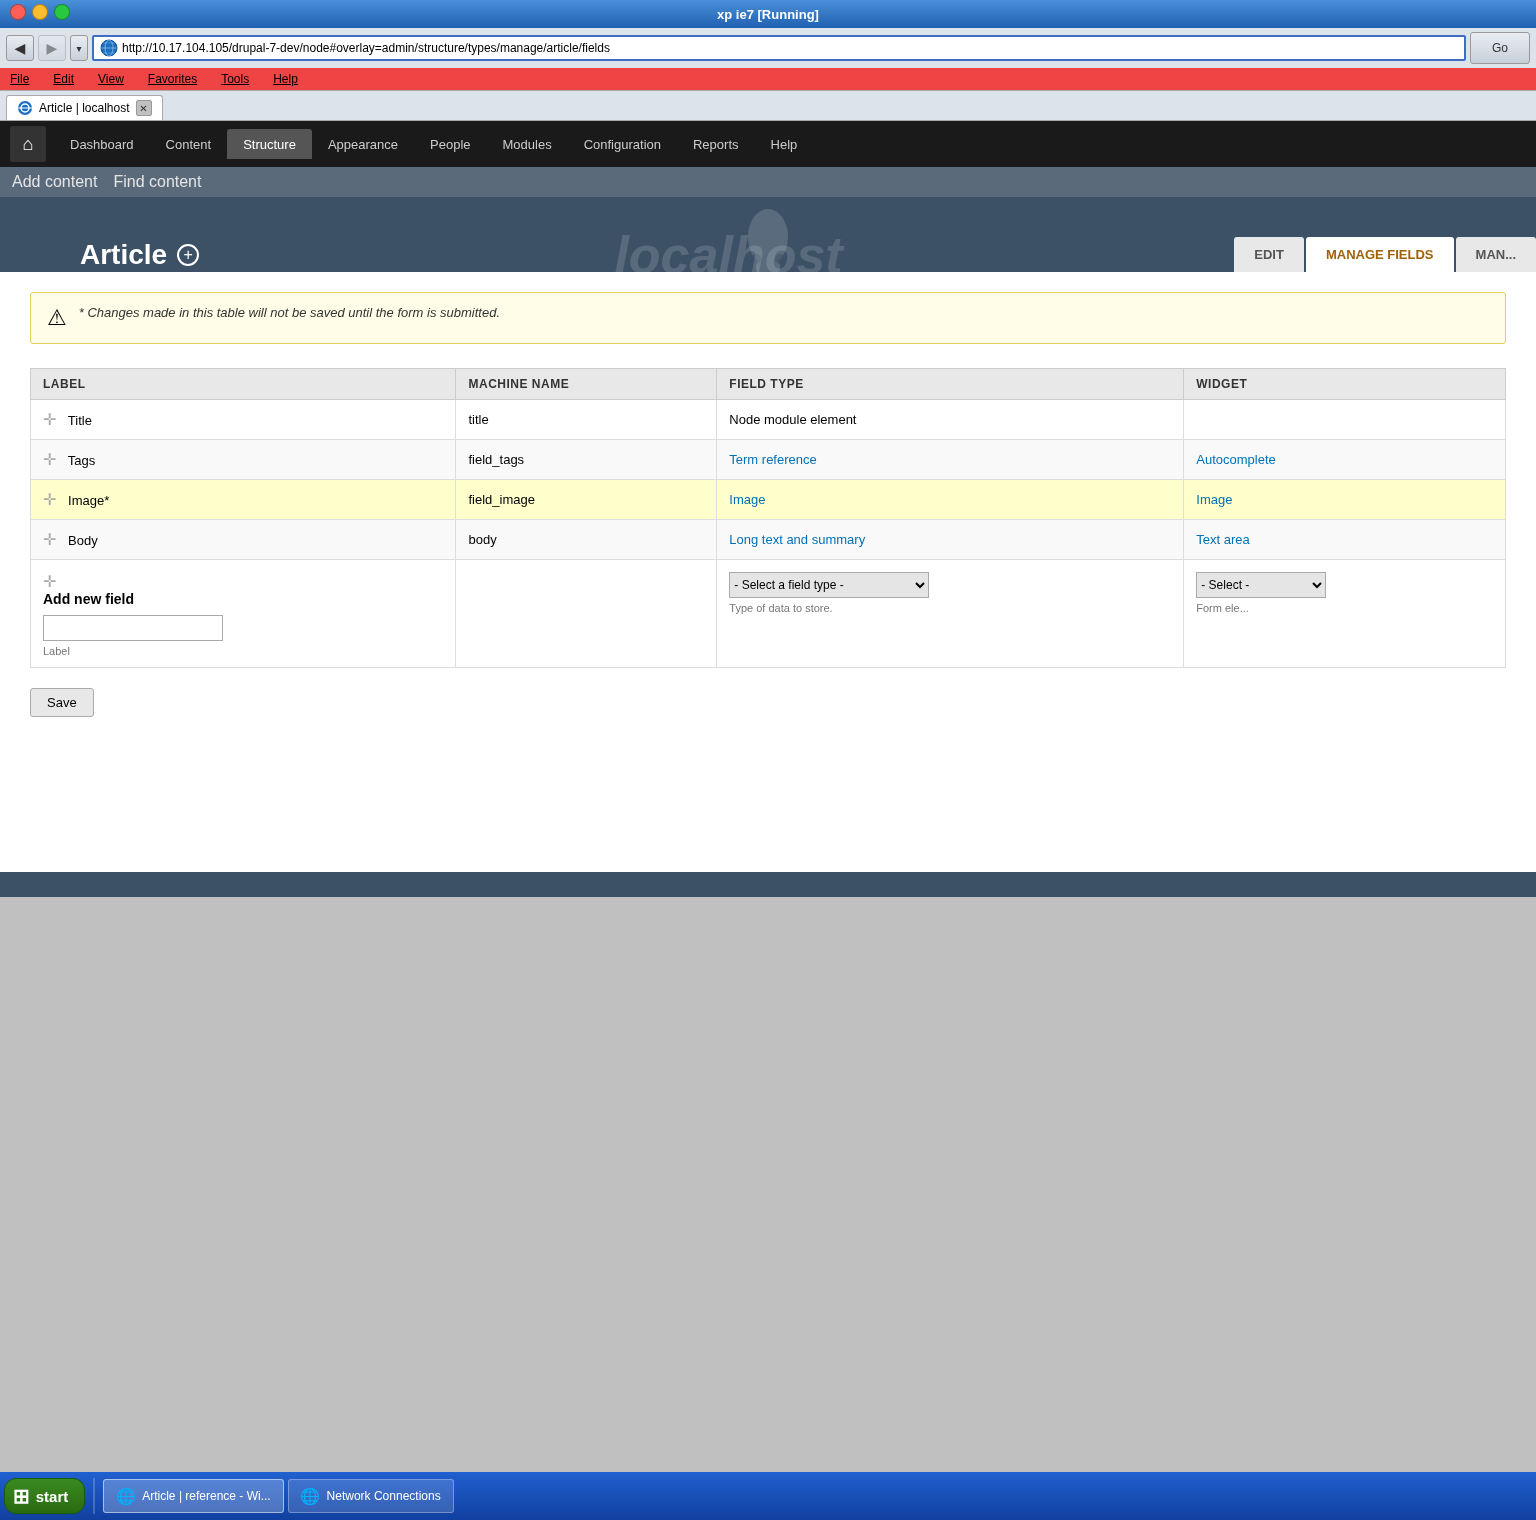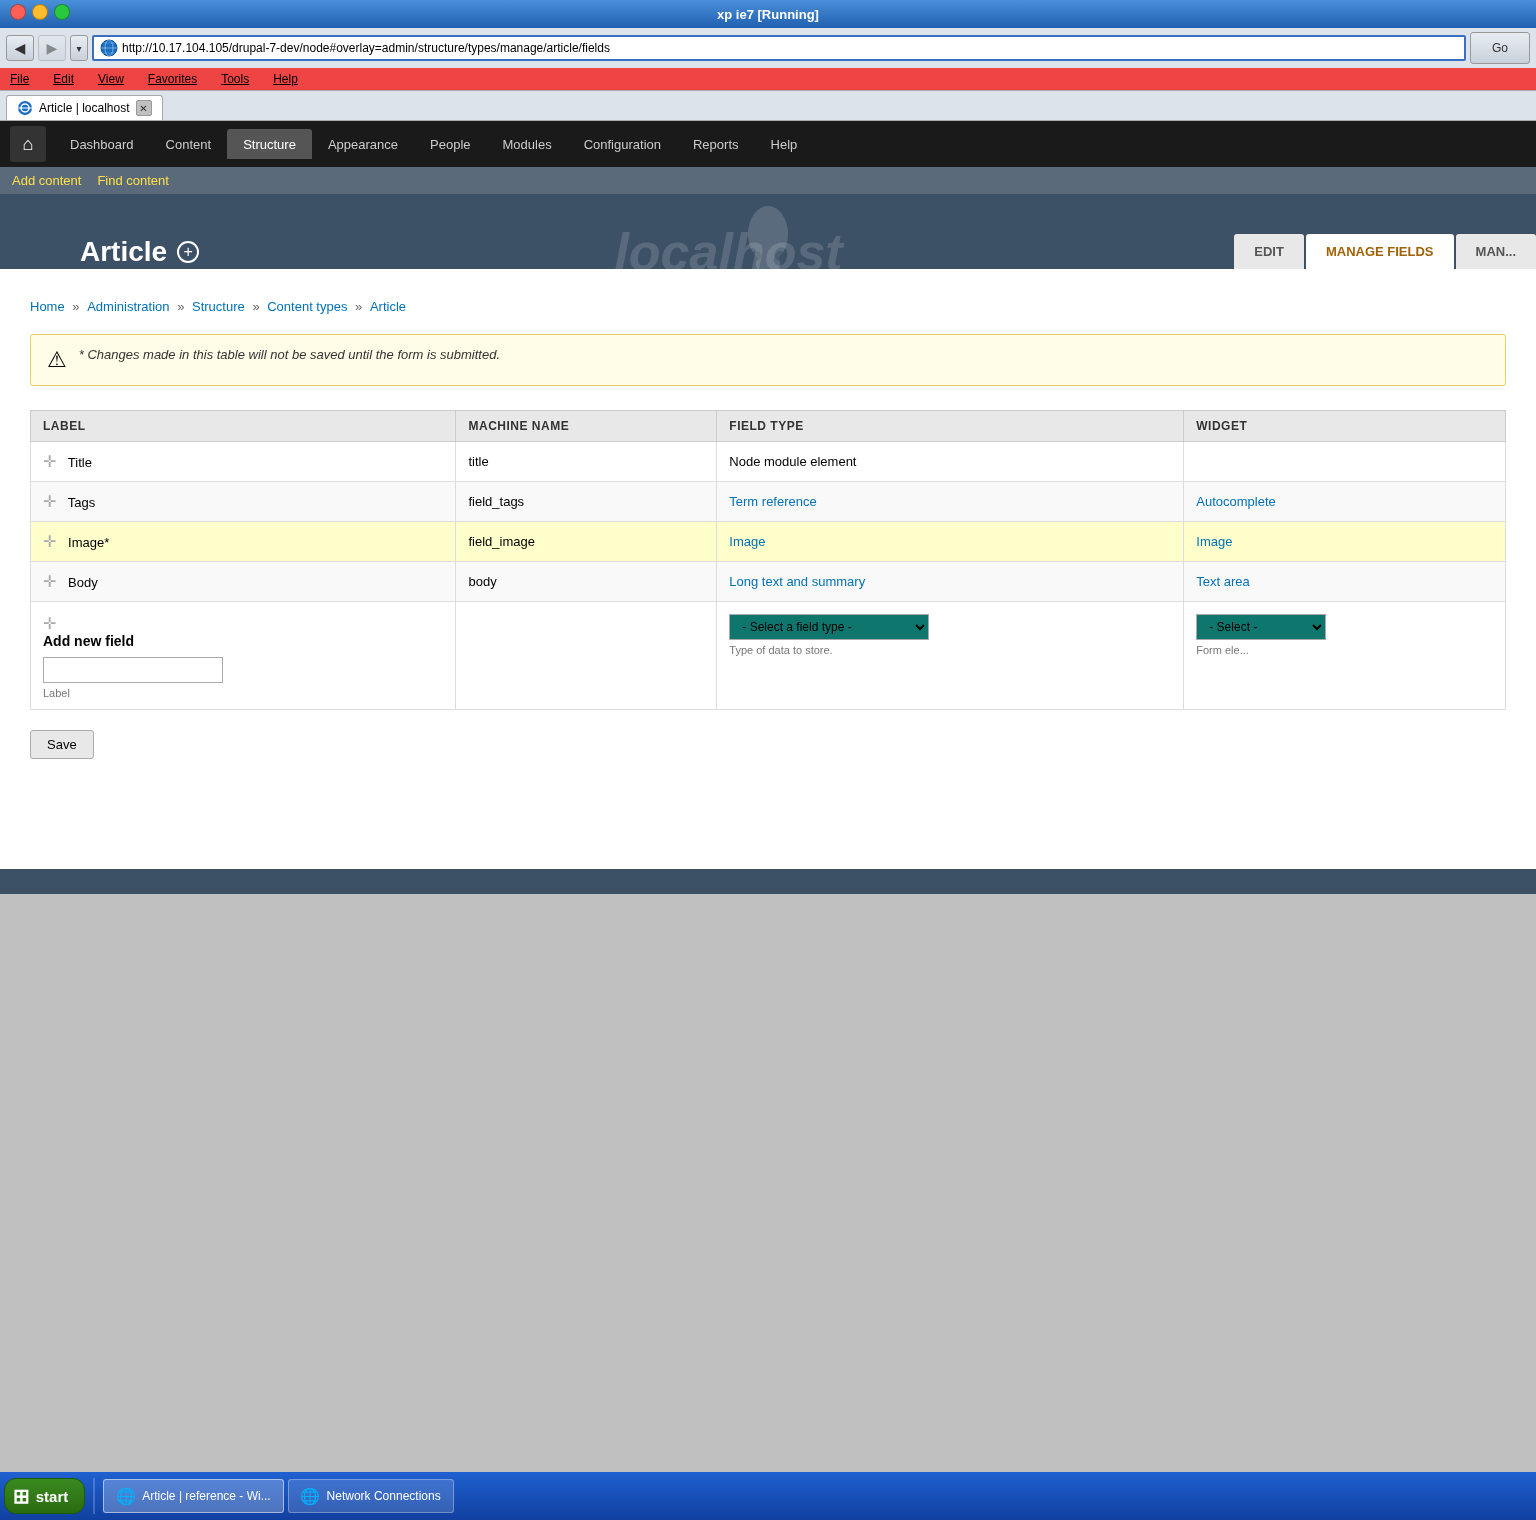--- a/index.html
+++ b/index.html
@@ -174,22 +174,22 @@
     }
 
     
     .secondary-nav {
       background: #5a6a7a;
       padding: 6px 12px;
       display: flex;
       gap: 16px;
     }
     .secondary-nav-item {
-      color: #fde047;
-      font-size: 13px;
+      color: #e5e5e5;
+      font-size: 16px;
       cursor: pointer;
       text-decoration: none;
     }
 
     
     .main-content {
       background: #3d5166;
       padding: 20px 0 0 0;
       min-height: 700px;
     }
@@ -337,23 +337,23 @@
       margin-top: 4px;
     }
     .select-field-type {
       display: flex;
       align-items: center;
       gap: 4px;
     }
     .select-dropdown {
       height: 26px;
       border: 1px solid #aaa;
-      padding: 2px 8px;
-      font-size: 12px;
-      background: #0f766e;
+      padding: 2px 0;
+      font-size: 12px;
+      background: #e5e5e5;
       min-width: 200px;
     }
     .select-hint {
       color: #777;
       font-size: 11px;
       margin-top: 4px;
     }
 
     
     .taskbar {
@@ -517,31 +517,20 @@
 
     <div class="tab-buttons" style="margin-left:auto; padding-right:0;">
       <button class="tab-btn inactive">EDIT</button>
       <button class="tab-btn active">MANAGE FIELDS</button>
       <button class="tab-btn inactive">MAN...</button>
     </div>
   </div>
 
   <div class="content-panel">
 
-    <div class="breadcrumb">
-      <a class="link-blue">Home</a>
-      <span> » </span>
-      <a class="link-blue">Administration</a>
-      <span> » </span>
-      <a class="link-blue">Structure</a>
-      <span> » </span>
-      <a class="link-blue">Content types</a>
-      <span> » </span>
-      <a class="link-blue">Article</a>
-    </div>
 
     <div class="warning-box">
       <span class="warning-icon">⚠</span>
       <span class="warning-text">* Changes made in this table will not be saved until the form is submitted.</span>
     </div>
 
     <table class="fields-table">
       <thead>
         <tr>
           <th><span>LABEL</span></th>

